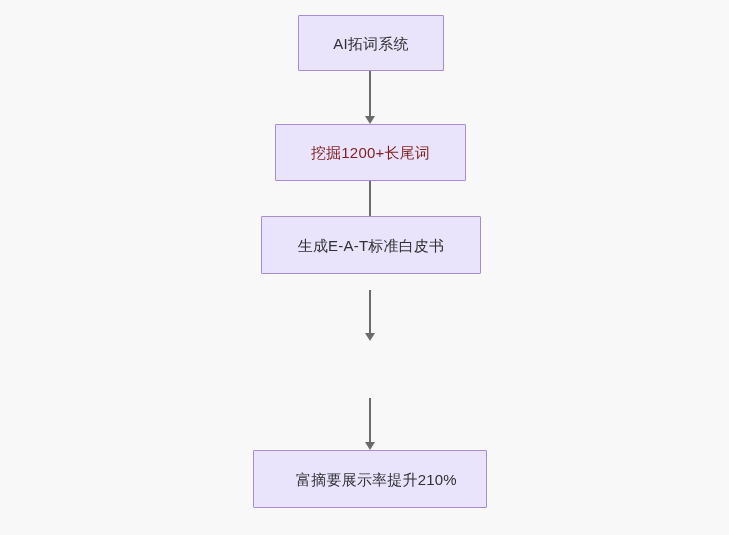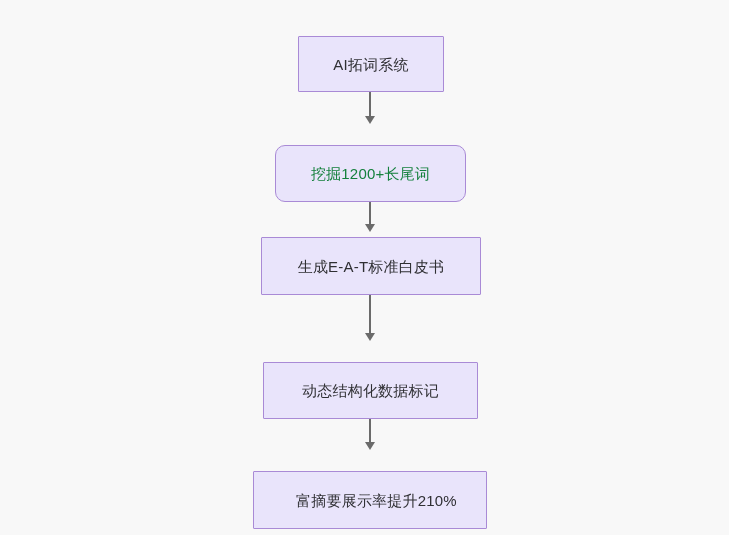--- a/index.html
+++ b/index.html
@@ -28,21 +28,20 @@
     justify-content: center;
     background: #e9e4fb;
     border: 1.6px solid #a98ad6;
     border-radius: 1px;
     color: #2f2f33;
     font-size: 15px;
     line-height: 1;
     letter-spacing: 0.2px;
     white-space: nowrap;
     text-align: center;
-    margin-top: 21px;
   }
   .node-label {
     display: block;
   }
   .edge {
     position: absolute;
     pointer-events: none;
   }
   .edge-line {
     position: absolute;
@@ -80,26 +79,23 @@
     <div class="edge-head" style="top: 43px; border-top-color: rgb(107, 107, 107);"></div>
   </div>
   <div class="edge" style="left: 364px; top: 398px; width: 12px; height: 52px;">
     <div class="edge-line" style="left: 5.2px; height: 45px; background: rgb(107, 107, 107);"></div>
     <div class="edge-head" style="top: 44px; border-top-color: rgb(107, 107, 107);"></div>
   </div>
 
   <div class="node" style="left: 298px; top: 15px; width: 146px; height: 56px; background: rgb(233, 228, 251); border-color: rgb(169, 138, 214); color: rgb(47, 47, 51);">
     <span class="node-label">AI拓词系统</span>
   </div>
-  <div class="node" style="left: 275px; top: 124px; width: 191px; height: 57px; background: rgb(233, 228, 251); border-color: rgb(169, 138, 214); color: #15803d; border-radius: 10px;">
+  <div class="node" style="left: 275px; top: 124px; width: 191px; height: 57px; background: rgb(233, 228, 251); border-color: rgb(169, 138, 214); color: #7f1d1d;">
     <span class="node-label">挖掘1200+长尾词</span>
   </div>
   <div class="node" style="left: 261px; top: 216px; width: 220px; height: 58px; background: rgb(233, 228, 251); border-color: rgb(169, 138, 214); color: rgb(47, 47, 51);">
     <span class="node-label">生成E-A-T标准白皮书</span>
-  </div>
-  <div class="node" style="left: 263px; top: 341px; width: 215px; height: 57px; background: rgb(233, 228, 251); border-color: rgb(169, 138, 214); color: rgb(47, 47, 51);">
-    <span class="node-label">动态结构化数据标记</span>
   </div>
   <div class="node" style="left: 253px; top: 450px; width: 234px; height: 58px; background: rgb(233, 228, 251); border-color: rgb(169, 138, 214); color: rgb(47, 47, 51); padding-left: 13px;">
     <span class="node-label">富摘要展示率提升210%</span>
   </div>
 
 </div>
 
 </body></html>

